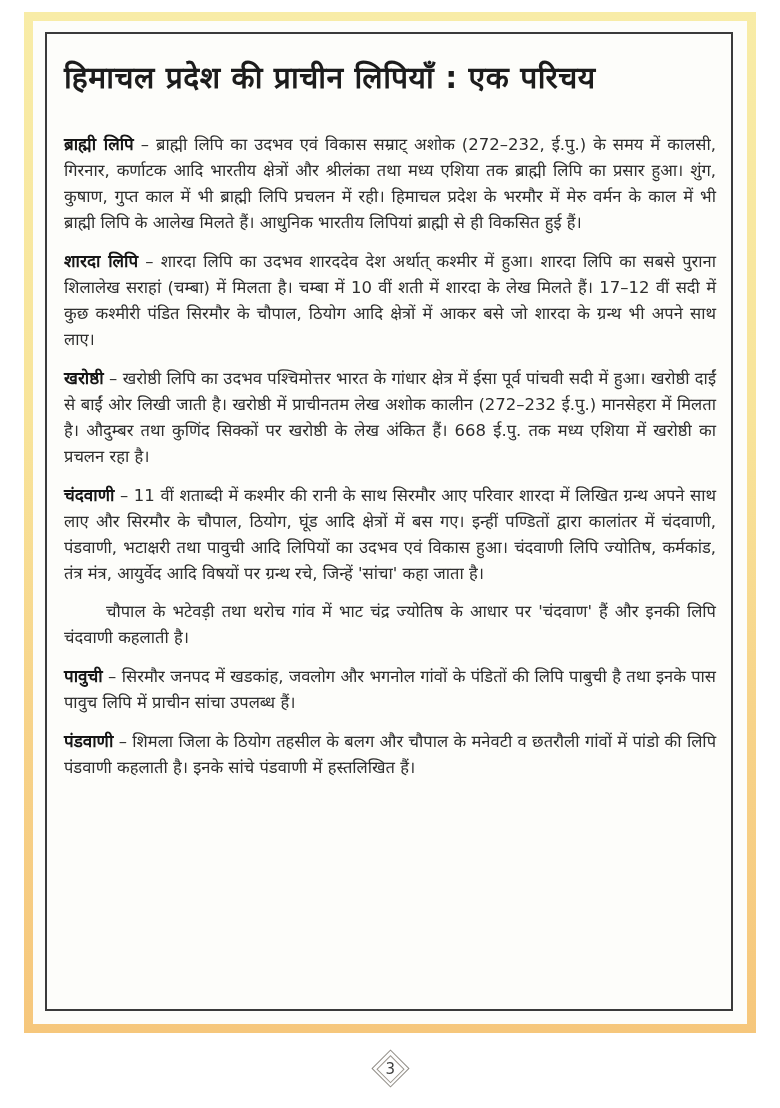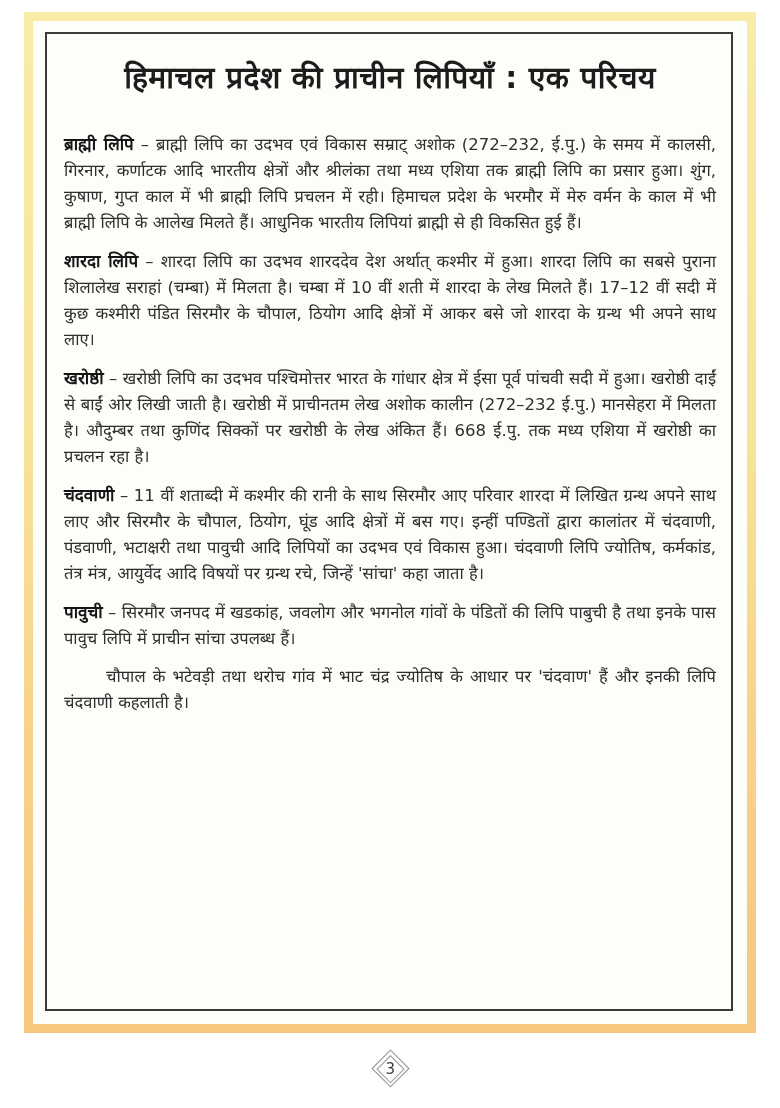--- a/index.html
+++ b/index.html
@@ -44,21 +44,20 @@
   }
   .content {
     position: absolute;
     left: 17px;
     top: 24px;
     right: 15px;
     bottom: 10px;
     color: #2a2a2a;
   }
   .title {
-    text-align: center;
     font-size: 30px;
     font-weight: 700;
     color: #1c1c1c;
     letter-spacing: 0.5px;
     margin: 0 0 32px 0;
     line-height: 1.35;
   }
   .para {
     font-size: 16.5px;
     line-height: 26px;
@@ -131,24 +130,25 @@
           <h1 class="title">हिमाचल प्रदेश की प्राचीन लिपियाँ : एक परिचय</h1>
 
           <p class="para"><b>ब्राह्मी लिपि</b> <span>– ब्राह्मी लिपि का उदभव एवं विकास सम्राट् अशोक (272–232, ई.पु.) के समय में कालसी, गिरनार, कर्णाटक आदि भारतीय क्षेत्रों और श्रीलंका तथा मध्य एशिया तक ब्राह्मी लिपि का प्रसार हुआ। शुंग, कुषाण, गुप्त काल में भी ब्राह्मी लिपि प्रचलन में रही। हिमाचल प्रदेश के भरमौर में मेरु वर्मन के काल में भी ब्राह्मी लिपि के आलेख मिलते हैं। आधुनिक भारतीय लिपियां ब्राह्मी से ही विकसित हुई हैं।</span></p>
 
           <p class="para"><b>शारदा लिपि</b> <span>– शारदा लिपि का उदभव शारददेव देश अर्थात् कश्मीर में हुआ। शारदा लिपि का सबसे पुराना शिलालेख सराहां (चम्बा) में मिलता है। चम्बा में 10 वीं शती में शारदा के लेख मिलते हैं। 17–12 वीं सदी में कुछ कश्मीरी पंडित सिरमौर के चौपाल, ठियोग आदि क्षेत्रों में आकर बसे जो शारदा के ग्रन्थ भी अपने साथ लाए।</span></p>
 
           <p class="para"><b>खरोष्ठी</b> <span>– खरोष्ठी लिपि का उदभव पश्चिमोत्तर भारत के गांधार क्षेत्र में ईसा पूर्व पांचवी सदी में हुआ। खरोष्ठी दाईं से बाईं ओर लिखी जाती है। खरोष्ठी में प्राचीनतम लेख अशोक कालीन (272–232 ई.पु.) मानसेहरा में मिलता है। औदुम्बर तथा कुणिंद सिक्कों पर खरोष्ठी के लेख अंकित हैं। 668 ई.पु. तक मध्य एशिया में खरोष्ठी का प्रचलन रहा है।</span></p>
 
           <p class="para"><b>चंदवाणी</b> <span>– 11 वीं शताब्दी में कश्मीर की रानी के साथ सिरमौर आए परिवार शारदा में लिखित ग्रन्थ अपने साथ लाए और सिरमौर के चौपाल, ठियोग, घूंड आदि क्षेत्रों में बस गए। इन्हीं पण्डितों द्वारा कालांतर में चंदवाणी, पंडवाणी, भटाक्षरी तथा पावुची आदि लिपियों का उदभव एवं विकास हुआ। चंदवाणी लिपि ज्योतिष, कर्मकांड, तंत्र मंत्र, आयुर्वेद आदि विषयों पर ग्रन्थ रचे, जिन्हें 'सांचा' कहा जाता है।</span></p>
 
+          <p class="para indent-first"><span>चौपाल के भटेवड़ी तथा थरोच गांव में भाट चंद्र ज्योतिष के आधार पर 'चंदवाण' हैं और इनकी लिपि चंदवाणी कहलाती है।</span></p>
+
           <p class="para"><b>पावुची</b> <span>– सिरमौर जनपद में खडकांह, जवलोग और भगनोल गांवों के पंडितों की लिपि पाबुची है तथा इनके पास पावुच लिपि में प्राचीन सांचा उपलब्ध हैं।</span></p>
 
-          <p class="para indent-first"><span>चौपाल के भटेवड़ी तथा थरोच गांव में भाट चंद्र ज्योतिष के आधार पर 'चंदवाण' हैं और इनकी लिपि चंदवाणी कहलाती है।</span></p>
-
+          <p class="para"><b>पंडवाणी</b> <span>– शिमला जिला के ठियोग तहसील के बलग और चौपाल के मनेवटी व छतरौली गांवों में पांडो की लिपि पंडवाणी कहलाती है। इनके सांचे पंडवाणी में हस्तलिखित हैं।</span></p>
 
 
         </div>
       </div>
     </div>
   </div>
 
   <div class="pagenum-row">
     <span class="orn orn-left"></span>
     <div class="diamond-outer">

